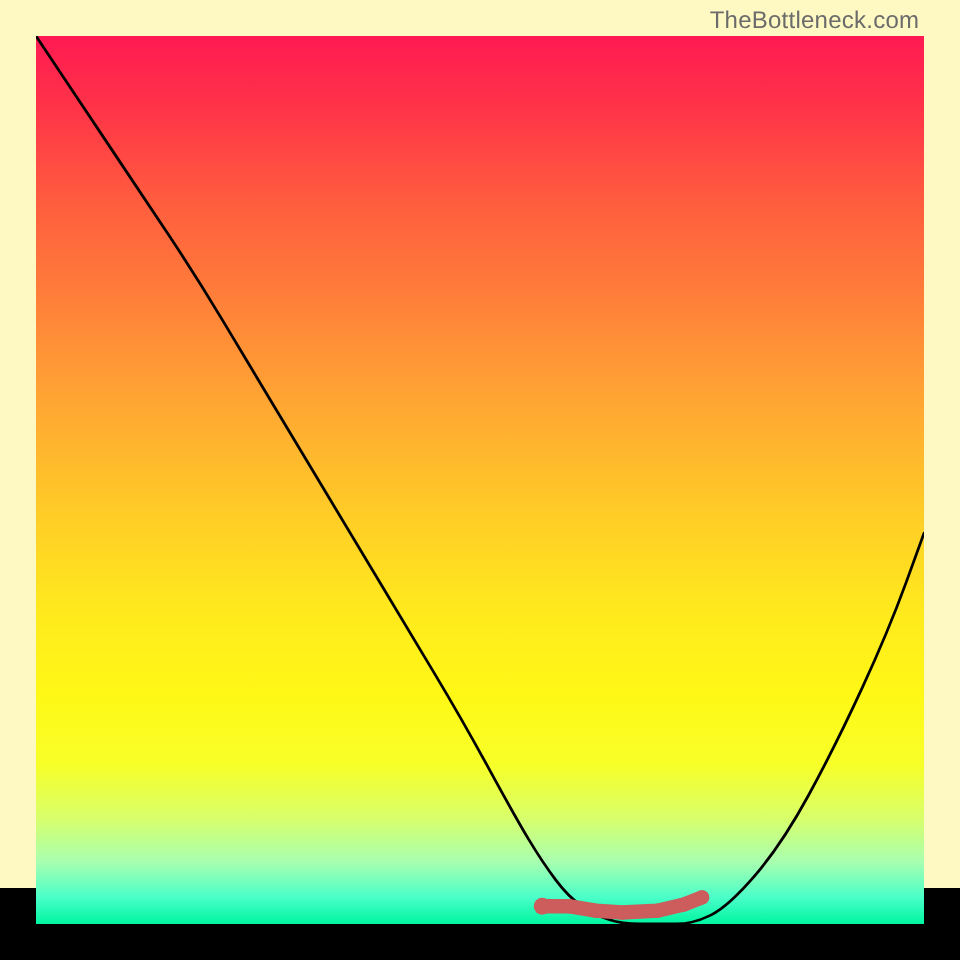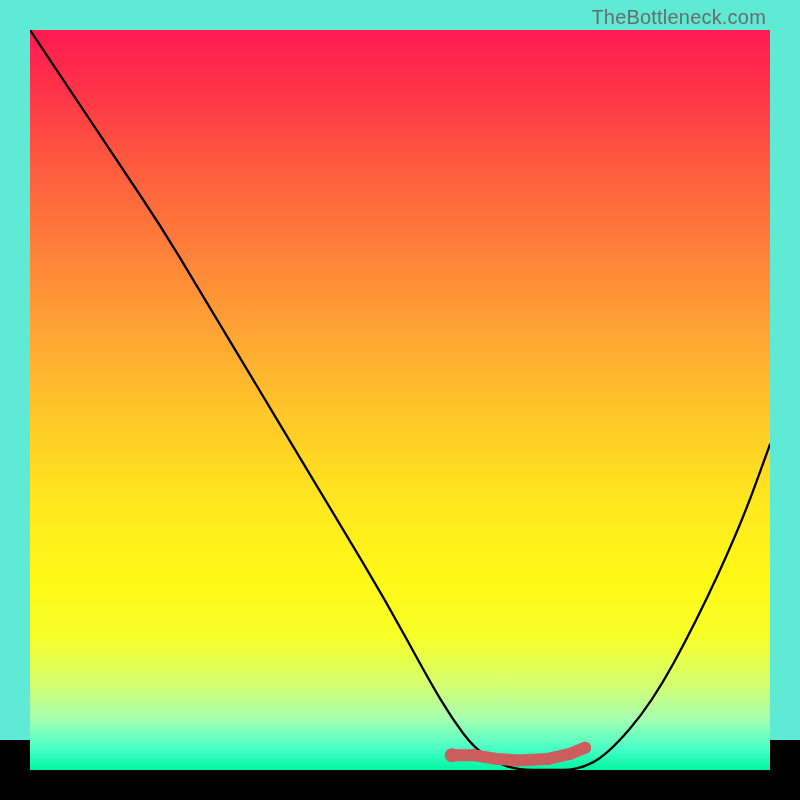--- a/index.html
+++ b/index.html
@@ -1,21 +1,21 @@
 <!DOCTYPE html>
 <html><head>
 <meta charset="utf-8">
 <style>
   * { margin: 0; padding: 0; box-sizing: border-box; }
   html, body { width: 800px; height: 800px; overflow: hidden; background: #000; }
   .frame {
     position: relative;
     width: 800px;
     height: 740px;
-    background: #5eead4;
+    background: #fef9c3;
   }
   .plot-area {
     position: absolute;
     left: 30px;
     top: 30px;
     width: 740px;
     height: 740px;
     background: linear-gradient(to bottom,
       #ff1a52 0%,
       #ff3348 8%,

